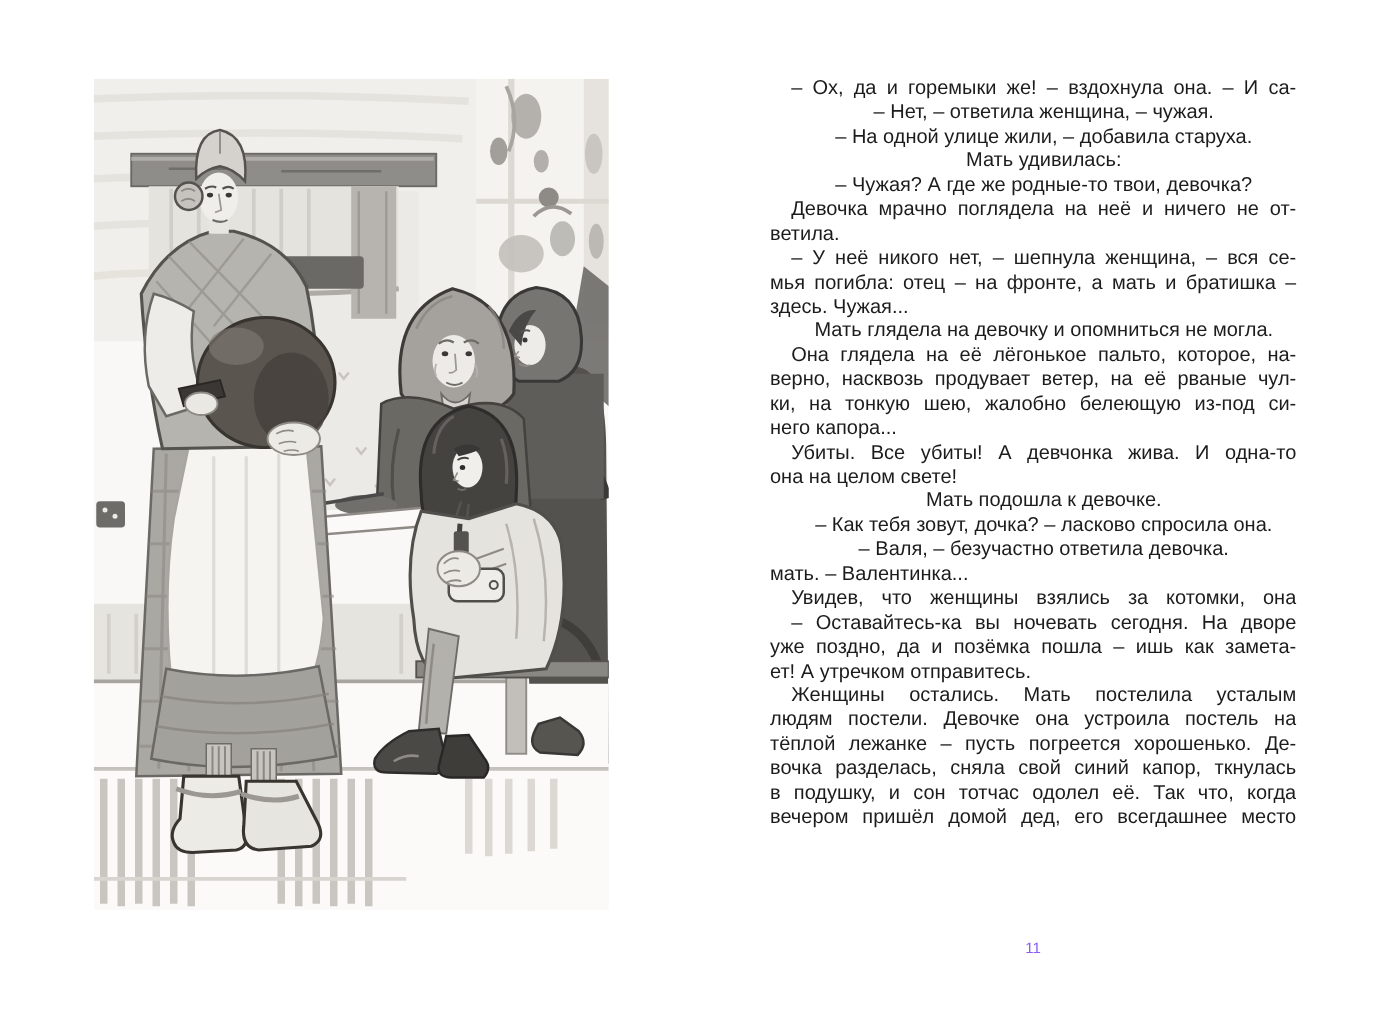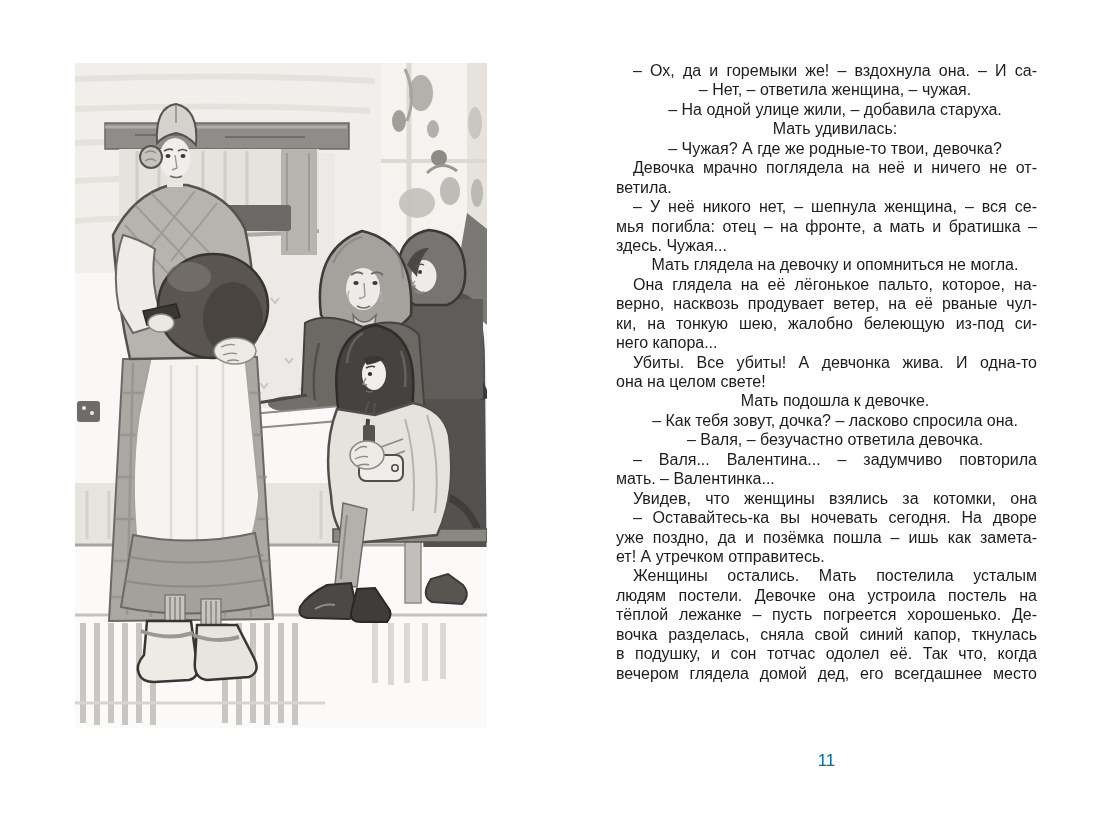--- a/index.html
+++ b/index.html
@@ -7,21 +7,21 @@
         font-family:"Liberation Sans",sans-serif;}
   .illustration{position:absolute;left:75px;top:63px;width:412px;height:665px;}
   .illustration svg{display:block;width:100%;height:100%;}
   .text-col{position:absolute;left:616px;top:61px;width:421px;
             font-size:16px;line-height:19.45px;color:#1c1c1c;
             font-family:"Liberation Sans",sans-serif;}
   .line{height:19.45px;overflow:hidden;white-space:nowrap;}
   .line.indent{text-indent:17px;text-align:center;}
   .line.justify{white-space:normal;text-align:justify;text-align-last:justify;}
   .folio{position:absolute;left:616px;top:751px;width:421px;text-align:center;
-         font-size:17px;color:#0369a1;font-family:"Liberation Sans",sans-serif;}
+         font-size:12px;color:#8b5cf6;font-family:"Liberation Sans",sans-serif;}
 </style>
 </head>
 <body>
 
 <div class="page">
 
   <div class="illustration" title="Чёрно-белая акварельная иллюстрация: женщина в фартуке стоит с тёмным узелком в руках; за столом сидят старуха и женщина в платках, рядом на лавке девочка в тёмном капоре и светлом пальто.">
     <svg viewBox="0 0 412 665" xmlns="http://www.w3.org/2000/svg">
 
       <rect width="412" height="665" fill="#f9f8f6"></rect>
@@ -294,29 +294,28 @@
       <div class="line indent">Мать глядела на девочку и опомниться не могла.</div>
       <div class="line indent justify">Она глядела на её лёгонькое пальто, которое, на-</div>
       <div class="line justify">верно, насквозь продувает ветер, на её рваные чул-</div>
       <div class="line justify">ки, на тонкую шею, жалобно белеющую из-под си-</div>
       <div class="line">него капора...</div>
       <div class="line indent justify">Убиты. Все убиты! А девчонка жива. И одна-то</div>
       <div class="line">она на целом свете!</div>
       <div class="line indent">Мать подошла к девочке.</div>
       <div class="line indent">– Как тебя зовут, дочка? – ласково спросила она.</div>
       <div class="line indent">– Валя, – безучастно ответила девочка.</div>
-      <div class="line indent justify">– Валя... Валентина... – задумчиво повторила</div>
       <div class="line">мать. – Валентинка...</div>
       <div class="line indent justify">Увидев, что женщины взялись за котомки, она</div>
       <div class="line indent justify">– Оставайтесь-ка вы ночевать сегодня. На дворе</div>
       <div class="line justify">уже поздно, да и позёмка пошла – ишь как замета-</div>
       <div class="line">ет! А утречком отправитесь.</div>
       <div class="line indent justify">Женщины остались. Мать постелила усталым</div>
       <div class="line justify">людям постели. Девочке она устроила постель на</div>
       <div class="line justify">тёплой лежанке – пусть погреется хорошенько. Де-</div>
       <div class="line justify">вочка разделась, сняла свой синий капор, ткнулась</div>
       <div class="line justify">в подушку, и сон тотчас одолел её. Так что, когда</div>
-      <div class="line justify">вечером глядела домой дед, его всегдашнее место</div>
+      <div class="line justify">вечером пришёл домой дед, его всегдашнее место</div>
     </div>
 
   <div class="folio">11</div>
 
 </div>
 
 </body></html>

